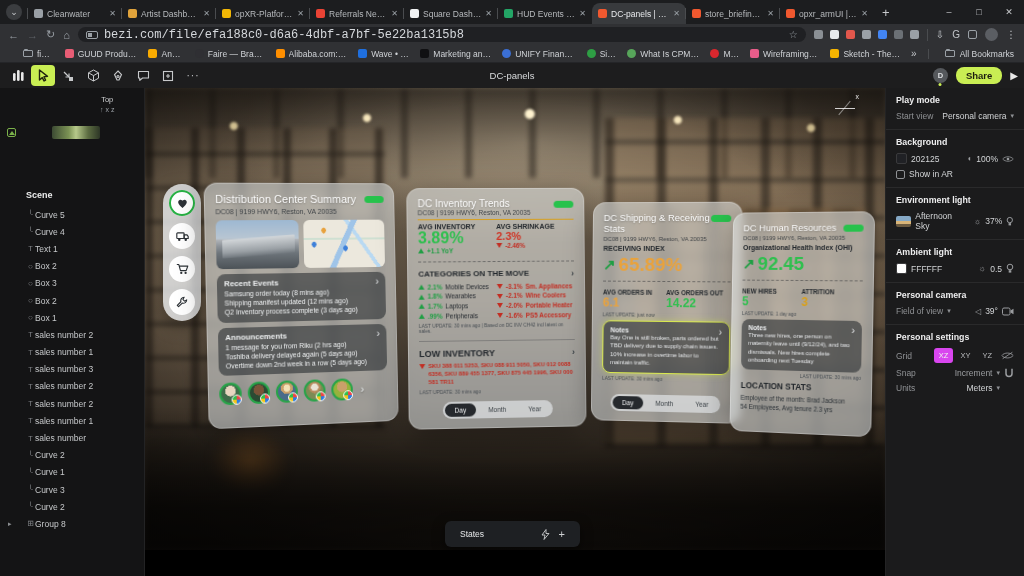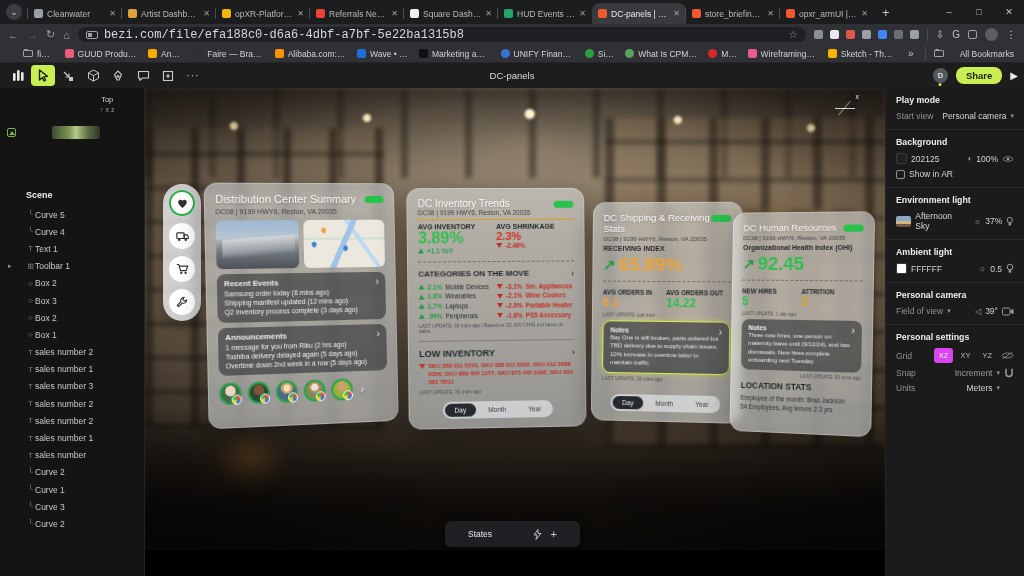--- a/index.html
+++ b/index.html
@@ -39,21 +39,21 @@
     display:flex; align-items:center; justify-content:center; }
 
   .bm-row { height:18px; background:#303134; display:flex; align-items:center; padding:0 10px; gap:11px;
     border-bottom:1px solid #242528; }
   .bm { display:flex; align-items:center; gap:4px; color:#d0d3d7; font-size:8.5px; flex-shrink:1; min-width:0; }
   .bm .bm-fav { width:9px; height:9px; border-radius:2px; flex-shrink:0; }
   .bm .bm-fav.round { border-radius:50%; }
   .bm-folder { width:10px; height:7px; border:1px solid #9aa0a6; border-radius:1px; position:relative; flex-shrink:0; }
   .bm-folder:before { content:""; position:absolute; top:-2.5px; left:0; width:4px; height:2px; background:#9aa0a6; border-radius:1px 1px 0 0;}
   .bm-overflow { margin-left:auto; color:#c2c5c9; font-size:10px; }
-  .bm-all { display:flex; align-items:center; gap:16px; color:#d0d3d7; font-size:8.5px; padding-left:8px; border-left:1px solid #4a4c4f;text-align:right; }
+  .bm-all { display:flex; align-items:center; gap:5px; color:#d0d3d7; font-size:8.5px; padding-left:16px; border-left:1px solid #4a4c4f;text-align:right; }
 
   
   .app-toolbar { height:25px; background:#1d1d1e; display:flex; align-items:center; padding:0 6px; position:relative; }
   .tool-btn { width:24px; height:21px; border-radius:4px; display:flex; align-items:center; justify-content:center; margin-right:1px; }
   .tool-btn svg { display:block; }
   .tool-btn.sel { background:#c9ee53; }
   .tool-more { color:#c7c9cb; font-size:10px; letter-spacing:1px; }
   .app-title { position:absolute; left:0; right:0; text-align:center; color:#d9dbdd; font-size:9.5px; pointer-events:none; }
   .app-right { margin-left:auto; display:flex; align-items:center; gap:8px; z-index:1; }
   .avatar-d { width:15px; height:15px; border-radius:50%; background:#55585c; color:#dfe1e3; font-size:7.5px; font-weight:bold;
@@ -229,21 +229,21 @@
 
   
   .float-tools { position:absolute; left:18px; top:96px; width:38px; border-radius:19px;
     background:rgba(235,238,240,.8); padding:6px 0; display:flex; flex-direction:column; align-items:center; gap:7px;
     box-shadow:0 6px 18px rgba(0,0,0,.35); }
   .ft-btn { width:26px; height:26px; border-radius:50%; background:#fff; display:flex; align-items:center; justify-content:center; }
   .ft-btn.sel { box-shadow:0 0 0 2px #27b043 inset; }
 
   
   .states-bar { position:absolute; left:300px; top:433px; width:135px; height:26px; background:#1e2023; border-radius:6px;
-    display:flex; align-items:center; padding:0 23px; box-shadow:0 4px 12px rgba(0,0,0,.5); }
+    display:flex; align-items:center; padding:0 15px; box-shadow:0 4px 12px rgba(0,0,0,.5); }
   .states-lbl { color:#e6e8ea; font-size:8.5px; }
   .states-ics { margin-left:auto; display:flex; align-items:center; gap:9px; }
   .states-plus { color:#cfd1d3; font-size:11px; }
 
   
   .inspector { width:139px; background:#1b1b1c; flex-shrink:0; font-size:8.5px; border-left:1px solid #232324; }
   .insp-sec { padding:7px 10px 8px 10px; border-bottom:1px solid #2a2a2b; }
   .insp-h { color:#ededee; font-weight:bold; font-size:8.8px; margin-bottom:6px; }
   .insp-row { display:flex; align-items:center; gap:4px; margin-top:5px; }
   .insp-lbl { color:#8f9194; }
@@ -528,25 +528,20 @@
           <span class="ic t-curve"></span>
           <span class="ellip">Curve 4</span>
         </div>
 
         <div class="sb-item">
           <span class="caret"></span>
           <span class="ic t-text"></span>
           <span class="ellip">Text 1</span>
         </div>
 
-        <div class="sb-item">
-          <span class="caret">▸</span>
-          <span class="ic t-group"></span>
-          <span class="ellip">Toolbar 1</span>
-        </div>
 
         <div class="sb-item">
           <span class="caret"></span>
           <span class="ic t-box"></span>
           <span class="ellip">Box 2</span>
         </div>
 
         <div class="sb-item">
           <span class="caret"></span>
           <span class="ic t-box"></span>

